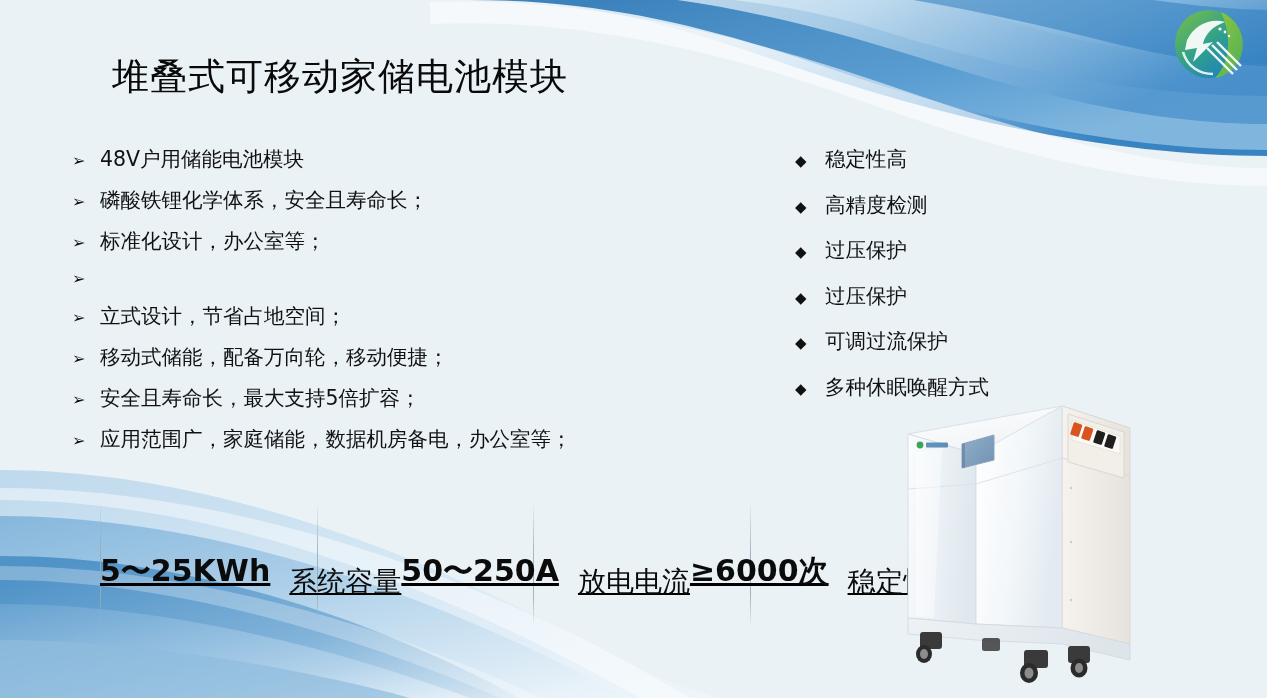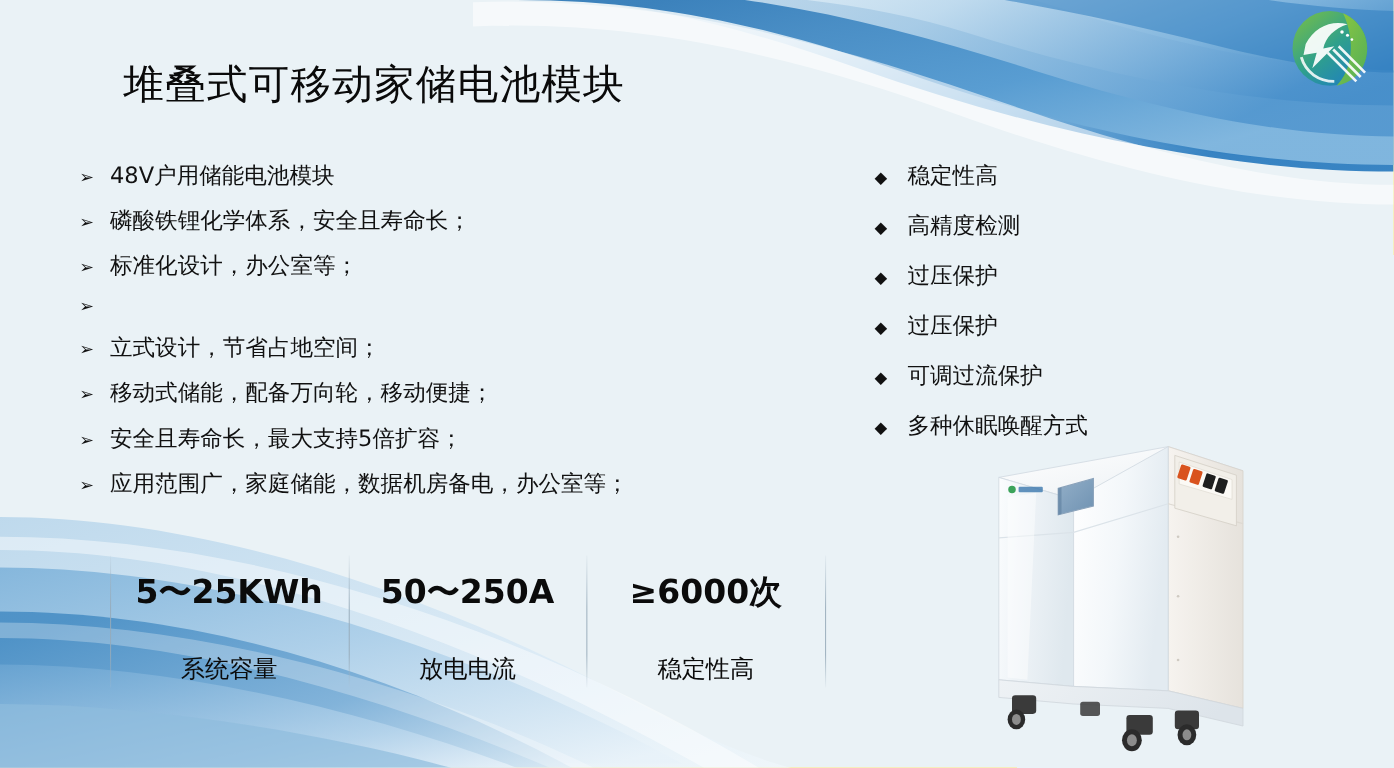--- a/index.html
+++ b/index.html
@@ -6,21 +6,21 @@
   html,body{margin:0;padding:0;}
   body{
     background:#ffffff;
     font-family:"Liberation Sans","DejaVu Sans",sans-serif;
   }
   .slide{
     position:relative;
     width:1267px;
     height:698px;
     overflow:hidden;
-    background:#fde047;
+    background:#a16207;
   }
 
   
   .bg-layer{position:absolute;inset:0;overflow:hidden;pointer-events:none;}
   .bg-layer svg{position:absolute;inset:0;width:100%;height:100%;display:block;}
 
   
   .logo{
     position:absolute;
     left:1163px;top:4px;
@@ -78,40 +78,42 @@
   
   .stats{
     position:absolute;
     left:100px;top:505px;
     width:650px;height:120px;
     display:flex;
   }
   .stat{
     flex:1 1 0;
     display:flex;
-    flex-direction:column;
+    flex-direction:row;
     align-items:center;
     justify-content:flex-start;
     position:relative;
+    text-decoration:underline;
   }
   .stat .value{
     font-size:30px;
     font-weight:bold;
     color:#0b0b0b;
     letter-spacing:0px;
     margin-top:13px;
     white-space:nowrap;
     font-family:"DejaVu Sans","Liberation Sans",sans-serif;
   }
   .stat .label{
-    font-size:22px;
+    font-size:28px;
     color:#0b0b0b;
     margin-top:34px;
     white-space:nowrap;
     font-family:"DejaVu Sans","Liberation Sans",sans-serif;
+    margin-left:19px;
   }
   .divider{
     position:absolute;
     top:0;
     width:1px;height:120px;
     background:linear-gradient(to bottom,rgba(190,205,215,0.15),rgba(150,170,185,0.85) 40%,rgba(150,170,185,0.85) 75%,rgba(190,205,215,0.1));
   }
   .divider.d0{left:0px;}
   .divider.d1{left:33.333%;}
   .divider.d2{left:66.666%;}

